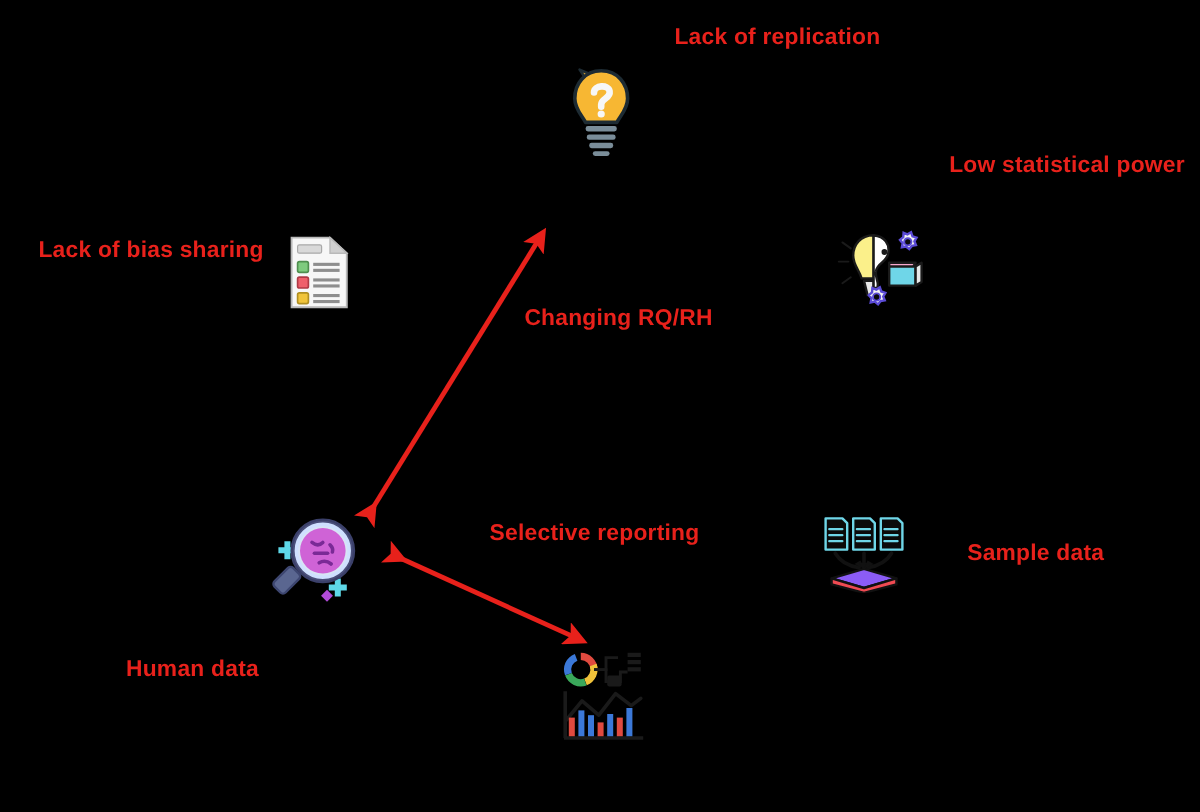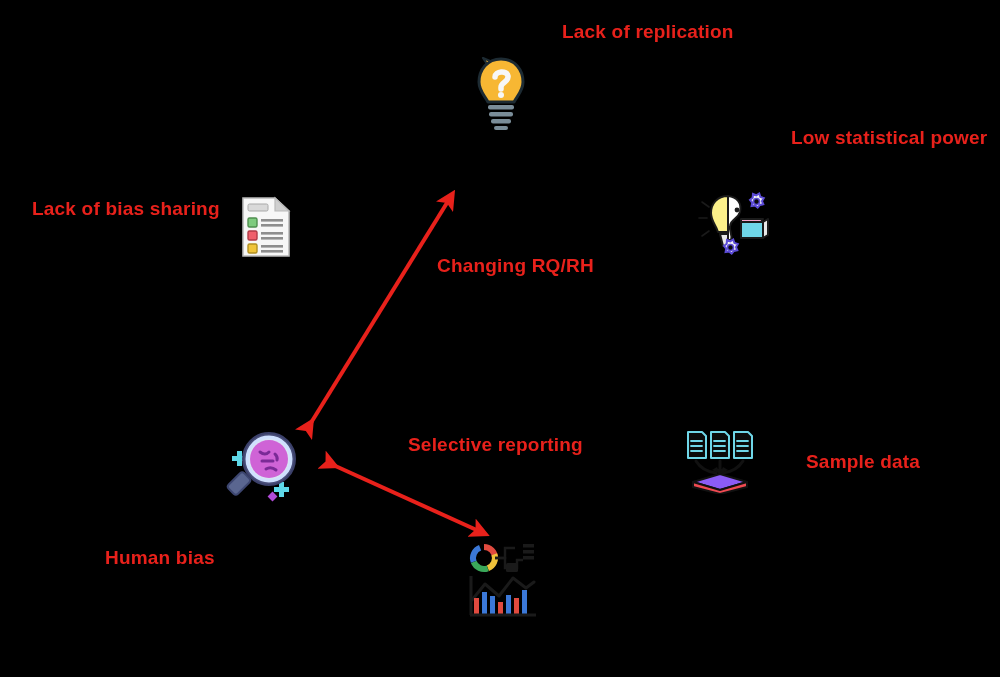--- a/index.html
+++ b/index.html
@@ -54,21 +54,21 @@
     <line x1="309" y1="426" x2="450" y2="198" stroke="#e8211b" stroke-width="4" marker-start="url(#headA)" marker-end="url(#headA)"></line>
     <line x1="331" y1="464" x2="481" y2="532" stroke="#e8211b" stroke-width="4" marker-start="url(#headA)" marker-end="url(#headA)"></line>
   </svg>
 
   <div class="label" style="left:562px; top:22px;">Lack of replication</div>
   <div class="label" style="left:791px; top:128px;">Low statistical power</div>
   <div class="label" style="left:32px; top:199px;">Lack of bias sharing</div>
   <div class="label" style="left:437px; top:256px;">Changing RQ/RH</div>
   <div class="label" style="left:408px; top:435px;">Selective reporting</div>
   <div class="label" style="left:806px; top:452px;">Sample data</div>
-  <div class="label" style="left:105px; top:548px;">Human bias</div>
+  <div class="label" style="left:105px; top:548px;">Human data</div>
 
   <div class="icon" style="left:470px; top:55px;">
     <svg width="62" height="80" viewBox="0 0 62 80">
       <path d="M31 4 C17 4 9 15 9 27 C9 36 15 41 18 47 L44 47 C47 41 53 36 53 27 C53 15 45 4 31 4 Z" fill="#f7b733" stroke="#1d2b33" stroke-width="3" stroke-linejoin="round"></path>
       <path d="M17 9 L13 3 L20 6 Z" fill="#f7b733" stroke="#1d2b33" stroke-width="2.2" stroke-linejoin="round"></path>
       <path d="M25 22 C25 16 37 15 38 21 C39 27 31 27 31 32 L31 34" fill="none" stroke="#f7f7f7" stroke-width="5.5" stroke-linecap="round"></path>
       <circle cx="31" cy="40" r="3" fill="#f7f7f7"></circle>
       <rect x="18" y="50" width="26" height="4.5" rx="2" fill="#7a8d99"></rect>
       <rect x="19" y="57" width="24" height="4.5" rx="2" fill="#7a8d99"></rect>
       <rect x="21" y="64" width="20" height="4.5" rx="2" fill="#7a8d99"></rect>

